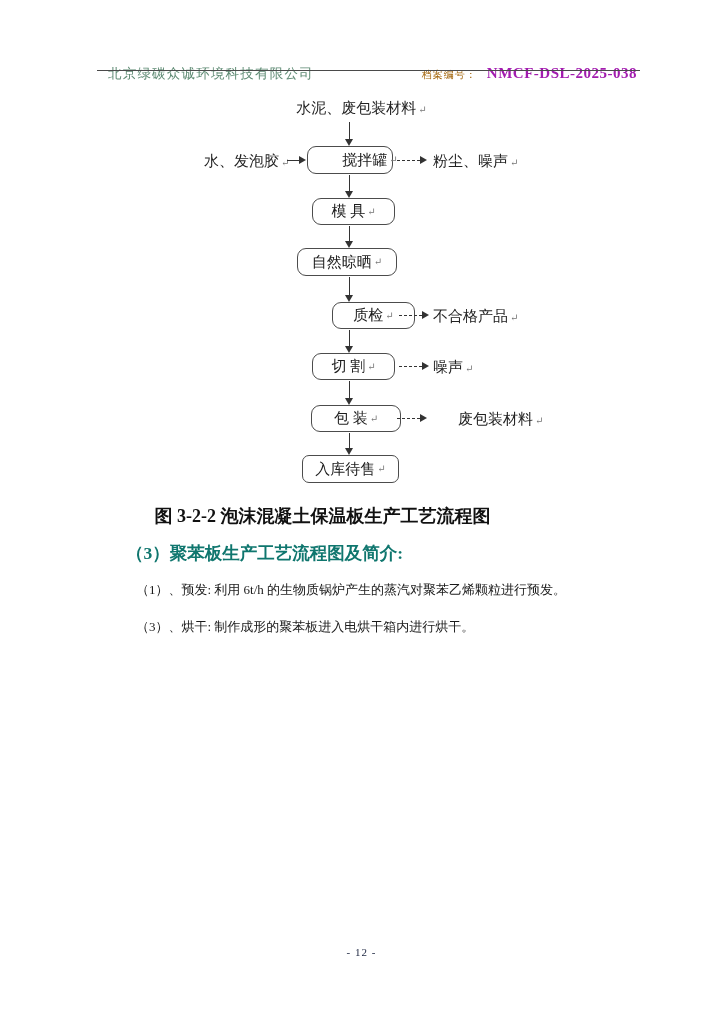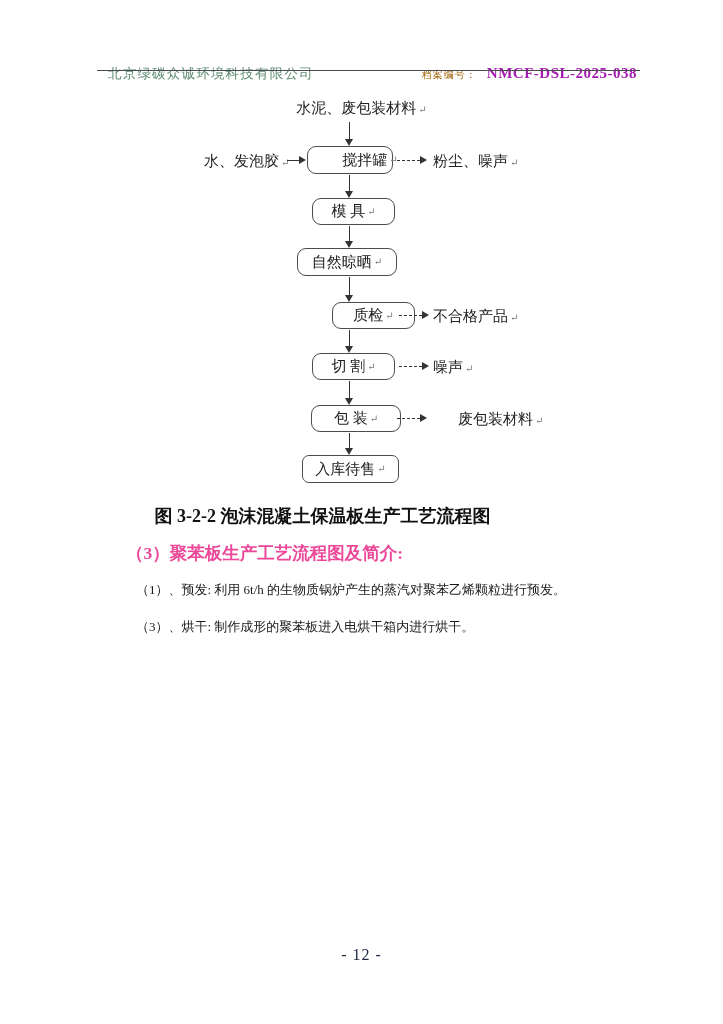--- a/index.html
+++ b/index.html
@@ -52,27 +52,27 @@
   .in-left-arrow{left:287px;top:160px;width:12px;}
   .e1-arrow{left:397px;top:160px;width:23px;} .e1-text{left:433px;top:152px;text-align:right;}
   .e2-arrow{left:399px;top:315px;width:23px;} .e2-text{left:433px;top:307px;}
   .e3-arrow{left:399px;top:366px;width:23px;} .e3-text{left:433px;top:358px;}
   .e4-arrow{left:397px;top:418px;width:23px;} .e4-text{left:430px;top:410px;margin-left:28px;}
 
   
   .caption{position:absolute;left:0;top:504px;width:645px;text-align:center;
            font-size:18px;font-weight:bold;color:#111;}
   .heading{position:absolute;left:112px;top:541px;font-size:17.5px;font-weight:bold;
-           color:#ec4899;text-indent:14px;}
+           color:#0f766e;text-indent:14px;}
   .bodytext{position:absolute;left:110px;top:572px;width:518px;font-size:13px;
             line-height:36.5px;text-align:justify;word-break:break-all;color:#1a1a1a;}
   .bodytext p{margin:0;text-indent:2em;}
 
   .footer{position:absolute;left:0;top:946px;width:723px;text-align:center;
-          font-size:16px;color:#222b45;letter-spacing:1px;}
+          font-size:11px;color:#222b45;letter-spacing:1px;}
 </style>
 </head>
 <body>
 
 <div class="page">
 
   <div class="header">
     <span class="company">北京绿碳众诚环境科技有限公司</span>
     <span class="archive">
       <span class="archive-label">档案编号：</span>

